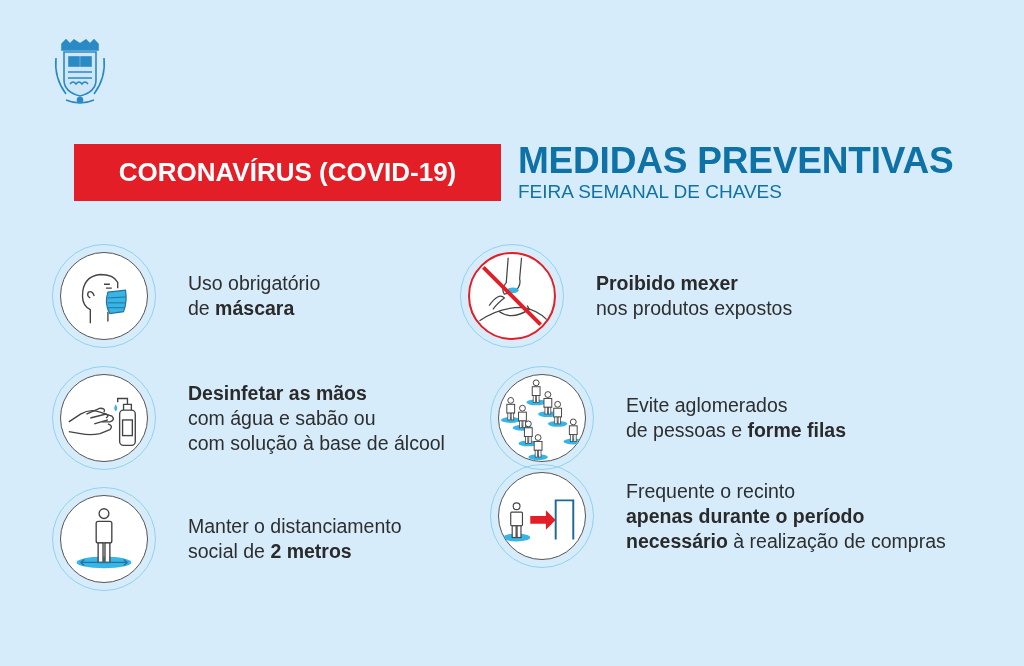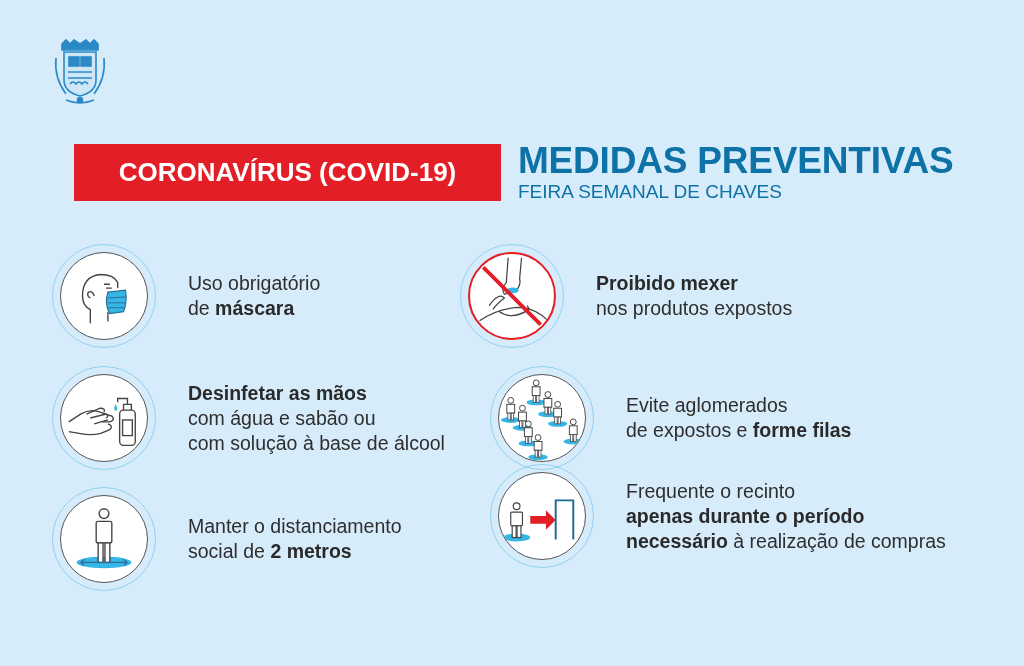--- a/index.html
+++ b/index.html
@@ -172,21 +172,21 @@
         <use href="#person" x="12" y="30"></use>
         <use href="#person" x="24" y="38"></use>
         <use href="#person" x="30" y="54"></use>
         <use href="#person" x="40" y="68"></use>
         <use href="#person" x="76" y="52"></use>
       </svg>
     </div>
   </div>
   <div class="item-text">
     <div><span>Evite aglomerados</span></div>
-    <div><span>de expostos e </span><b>forme filas</b></div>
+    <div><span>de pessoas e </span><b>forme filas</b></div>
   </div>
 </div>
 
 <div class="item" style="left:490px; top:464px;">
   <div class="icon-ring">
     <div class="icon-inner">
       <svg viewBox="0 0 88 88">
         <ellipse cx="18" cy="66" rx="14" ry="4" fill="#35b6e6"></ellipse>
         <g fill="#fff" stroke="#444" stroke-width="1.2">
           <circle cx="18" cy="34" r="3.5"></circle>

